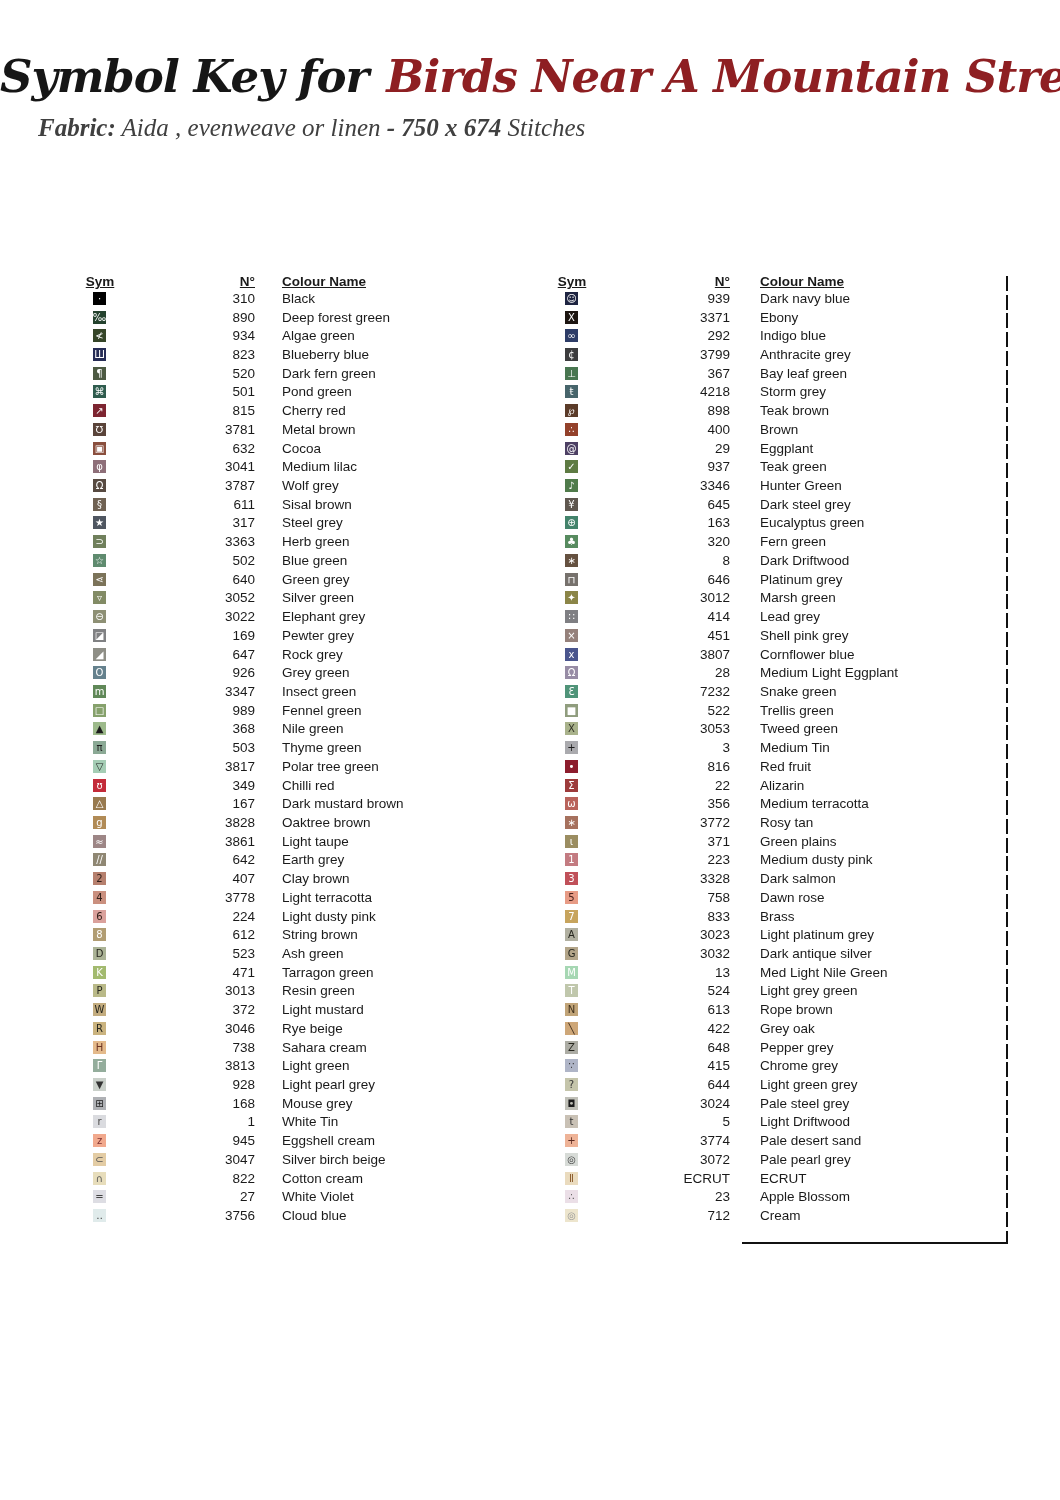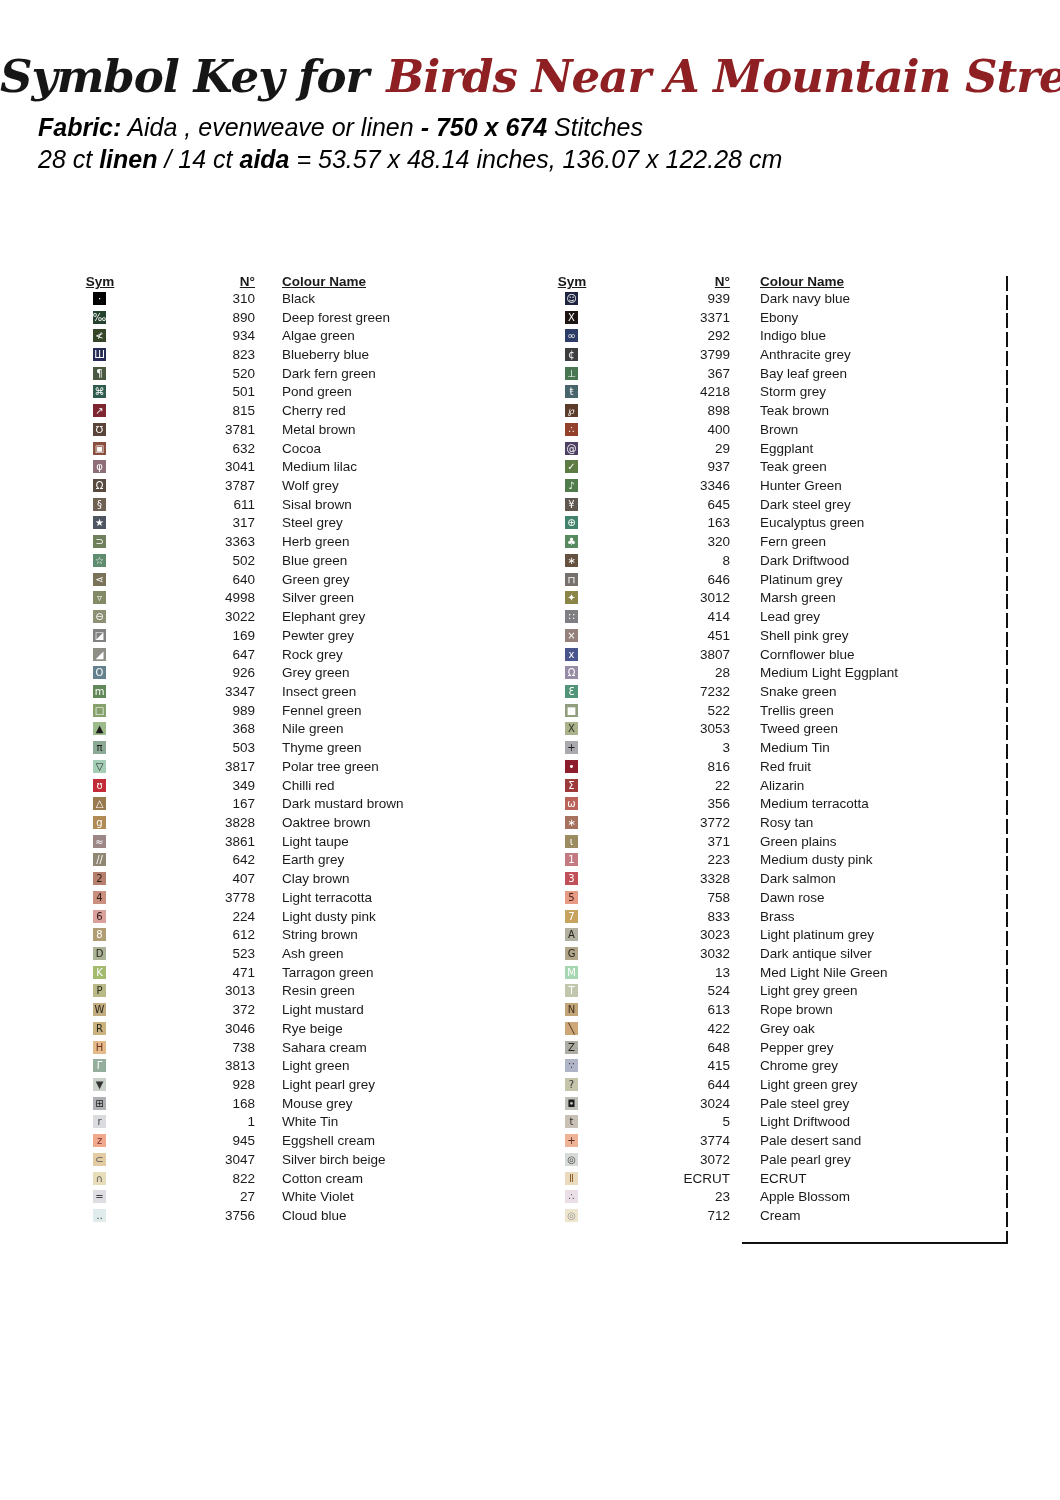--- a/index.html
+++ b/index.html
@@ -8,22 +8,22 @@
 
   
   .title-row{position:absolute;top:50px;left:0;width:100%;text-align:center;
              font-family:"DejaVu Serif",serif;font-style:italic;font-weight:700;
              font-size:45px;letter-spacing:-1px;white-space:nowrap;}
   .title-prefix{color:#161616;margin-right:18px;}
   .title-pattern{color:#8e1f22;}
 
   
   .fabric{position:absolute;top:112px;left:38px;width:980px;
-          font-family:Liberation Sans, sans-serif;font-style:italic;font-size:25px;
-          color:#000000;}
+          font-family:Liberation Serif, serif;font-style:italic;font-size:25px;
+          color:#404040;}
   .fabric .fline{height:31.6px;line-height:31.6px;white-space:nowrap;}
   .fabric b{font-weight:700;}
 
   
   .keycol{position:absolute;top:268px;}
   .keycol.left{left:93px;width:412px;}
   .keycol.right{left:565px;width:430px;}
   .khead{display:flex;align-items:flex-end;height:21px;font-weight:700;font-size:13.5px;}
   .khead .h-sym{width:40px;margin-left:-13px;text-align:center;text-decoration:underline;}
   .khead .h-num{text-align:right;text-decoration:underline;}
@@ -52,21 +52,20 @@
 <body>
 
 <div class="page">
 
   <div class="title-row">
     <span class="title-prefix">Symbol Key for</span><span class="title-pattern">Birds Near A Mountain Stream (x1)</span>
   </div>
 
   <div class="fabric" id="fabric-block">
       <div class="fline"><b>Fabric:</b><span>  Aida , evenweave or  linen </span><b>- 750 x 674</b><span> Stitches</span></div>
-      <div class="fline"><span>28 ct </span><b>linen</b><span> / 14 ct </span><b>aida</b><span> = 53.57 x 48.14 inches, 136.07 x 122.28 cm</span></div>
     </div>
 
   <div class="keycol left">
     <div class="khead">
       <span class="h-sym">Sym</span>
       <span class="h-num">N°</span>
       <span class="h-name">Colour Name</span>
     </div>
     <div id="rows-left">
         <div class="krow">
@@ -144,21 +143,21 @@
           <span class="num">502</span>
           <span class="name">Blue green</span>
         </div>
         <div class="krow">
           <span class="swatch" style="background: rgb(123, 115, 89); color: rgb(255, 255, 255);">⋖</span>
           <span class="num">640</span>
           <span class="name">Green grey</span>
         </div>
         <div class="krow">
           <span class="swatch" style="background: rgb(130, 139, 101); color: rgb(255, 255, 255);">▿</span>
-          <span class="num">4998</span>
+          <span class="num">3052</span>
           <span class="name">Silver green</span>
         </div>
         <div class="krow">
           <span class="swatch" style="background: rgb(142, 144, 117); color: rgb(255, 255, 255);">⊖</span>
           <span class="num">3022</span>
           <span class="name">Elephant grey</span>
         </div>
         <div class="krow">
           <span class="swatch" style="background: rgb(128, 129, 131); color: rgb(255, 255, 255);">◪</span>
           <span class="num">169</span>

